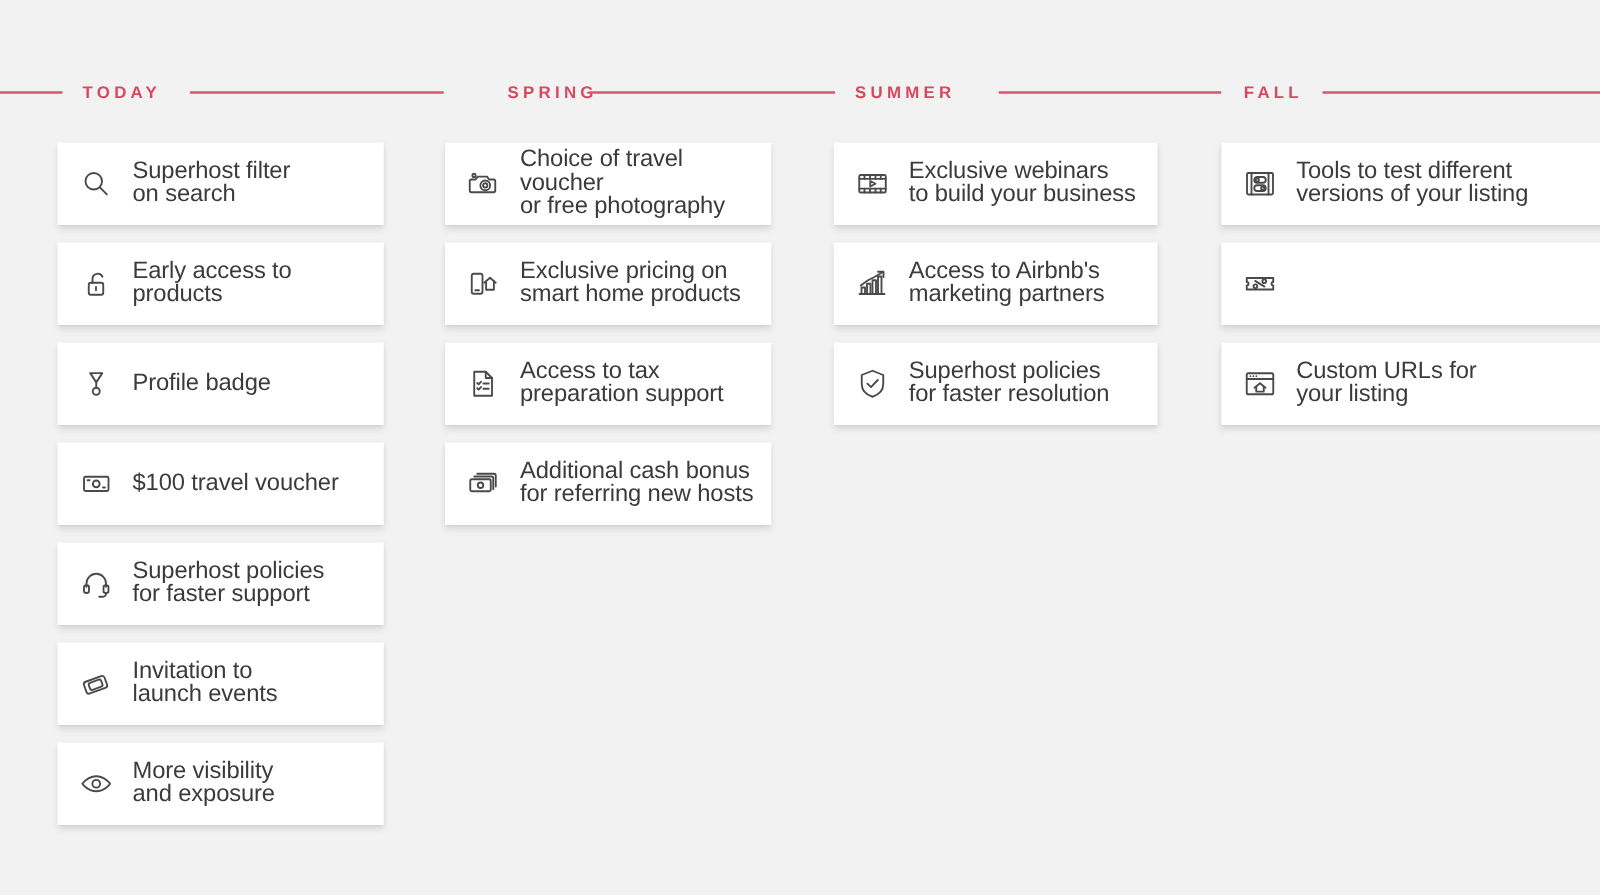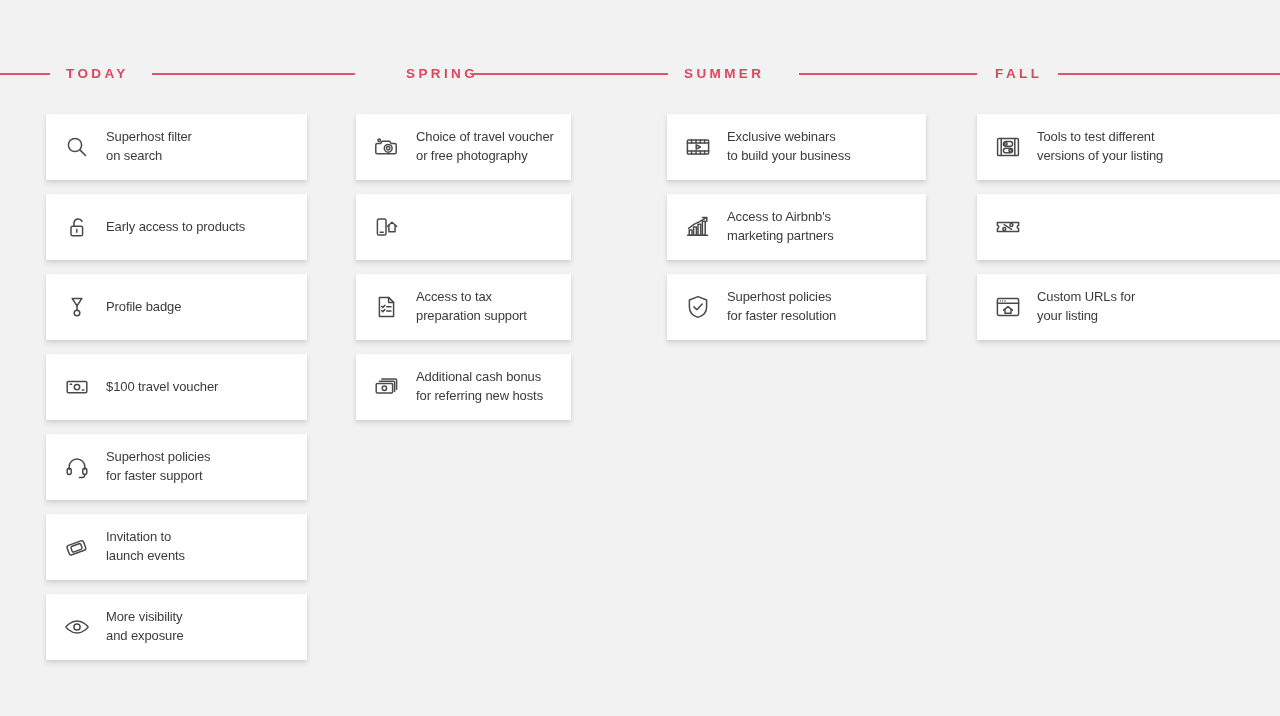--- a/index.html
+++ b/index.html
@@ -41,21 +41,21 @@
     text-align: right;
   }
 
   
   .column {
     position: absolute;
     top: 114px;
     width: 261px;
   }
   #col-0 { left: 46px; }
-  #col-1 { left: 356px; width: 215px; }
+  #col-1 { left: 356px; width: 261px; }
   #col-2 { left: 667px; width: 259px; }
   #col-3 { left: 977px; width: 307px; }
 
   .card {
     position: relative;
     background: #ffffff;
     box-sizing: border-box;
     margin-bottom: 14px;
     padding: 0 12px 0 14px;
     display: flex;
@@ -72,21 +72,21 @@
     display: flex;
     align-items: center;
     justify-content: center;
   }
   .card .ico svg {
     width: 26px;
     height: 26px;
     display: block;
   }
   .card .label {
-    font-size: 13px;
+    font-size: 19px;
     line-height: 18.6px;
     color: #3b3b3b;
     letter-spacing: -0.1px;
     white-space: pre-line;
   }
 </style>
 </head>
 <body>
 
 <div id="timeline">
@@ -191,20 +191,22 @@
     </div>
     <div class="card">
       <span class="ico">
         <svg viewBox="0 0 26 26" xmlns="http://www.w3.org/2000/svg">
           <rect x="3.4" y="5" width="8.6" height="16" rx="1.6" fill="none" stroke="#4a4a4a" stroke-width="1.5" stroke-linecap="round" stroke-linejoin="round"></rect>
           <line x1="6.2" y1="18.2" x2="9.2" y2="18.2" fill="none" stroke="#4a4a4a" stroke-width="1.5" stroke-linecap="round" stroke-linejoin="round"></line>
           <path d="M13.4 12.2l4.6-4 4.6 4" fill="none" stroke="#4a4a4a" stroke-width="1.5" stroke-linecap="round" stroke-linejoin="round"></path>
           <path d="M14.9 11.4v6.4h6.2v-6.4" fill="none" stroke="#4a4a4a" stroke-width="1.5" stroke-linecap="round" stroke-linejoin="round"></path>
         </svg>
       </span>
+      <span class="label">Exclusive pricing on
+smart home products</span>
     </div>
     <div class="card">
       <span class="ico">
         <svg viewBox="0 0 26 26" xmlns="http://www.w3.org/2000/svg">
           <path d="M5.4 3.4h9.2l5 5v14.2H5.4z" fill="none" stroke="#4a4a4a" stroke-width="1.5" stroke-linecap="round" stroke-linejoin="round"></path>
           <path d="M14.6 3.4v5h5" fill="none" stroke="#4a4a4a" stroke-width="1.5" stroke-linecap="round" stroke-linejoin="round"></path>
           <polyline points="7.8,12.4 8.9,13.5 10.9,11.3" fill="none" stroke="#4a4a4a" stroke-width="1.5" stroke-linecap="round" stroke-linejoin="round"></polyline>
           <polyline points="7.8,16.6 8.9,17.7 10.9,15.5" fill="none" stroke="#4a4a4a" stroke-width="1.5" stroke-linecap="round" stroke-linejoin="round"></polyline>
           <line x1="12.7" y1="12.8" x2="17" y2="12.8" fill="none" stroke="#4a4a4a" stroke-width="1.5" stroke-linecap="round" stroke-linejoin="round"></line>
           <line x1="12.7" y1="17" x2="17" y2="17" fill="none" stroke="#4a4a4a" stroke-width="1.5" stroke-linecap="round" stroke-linejoin="round"></line>

